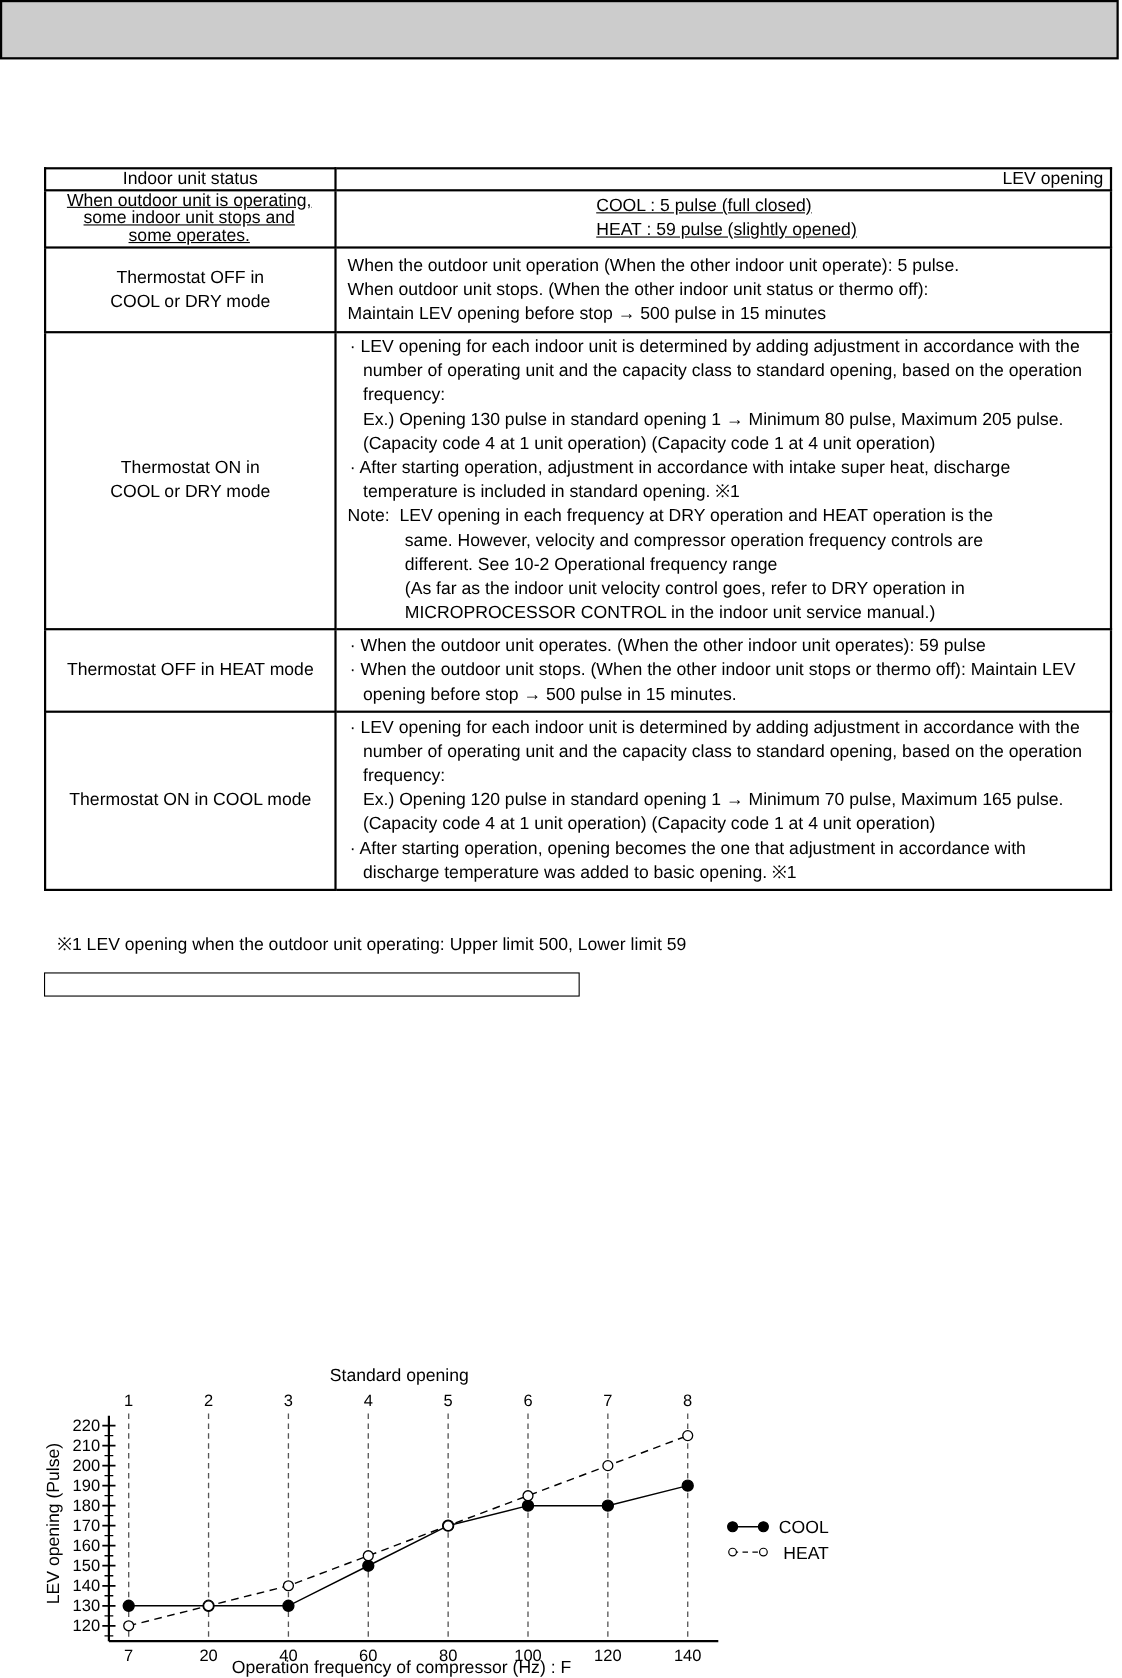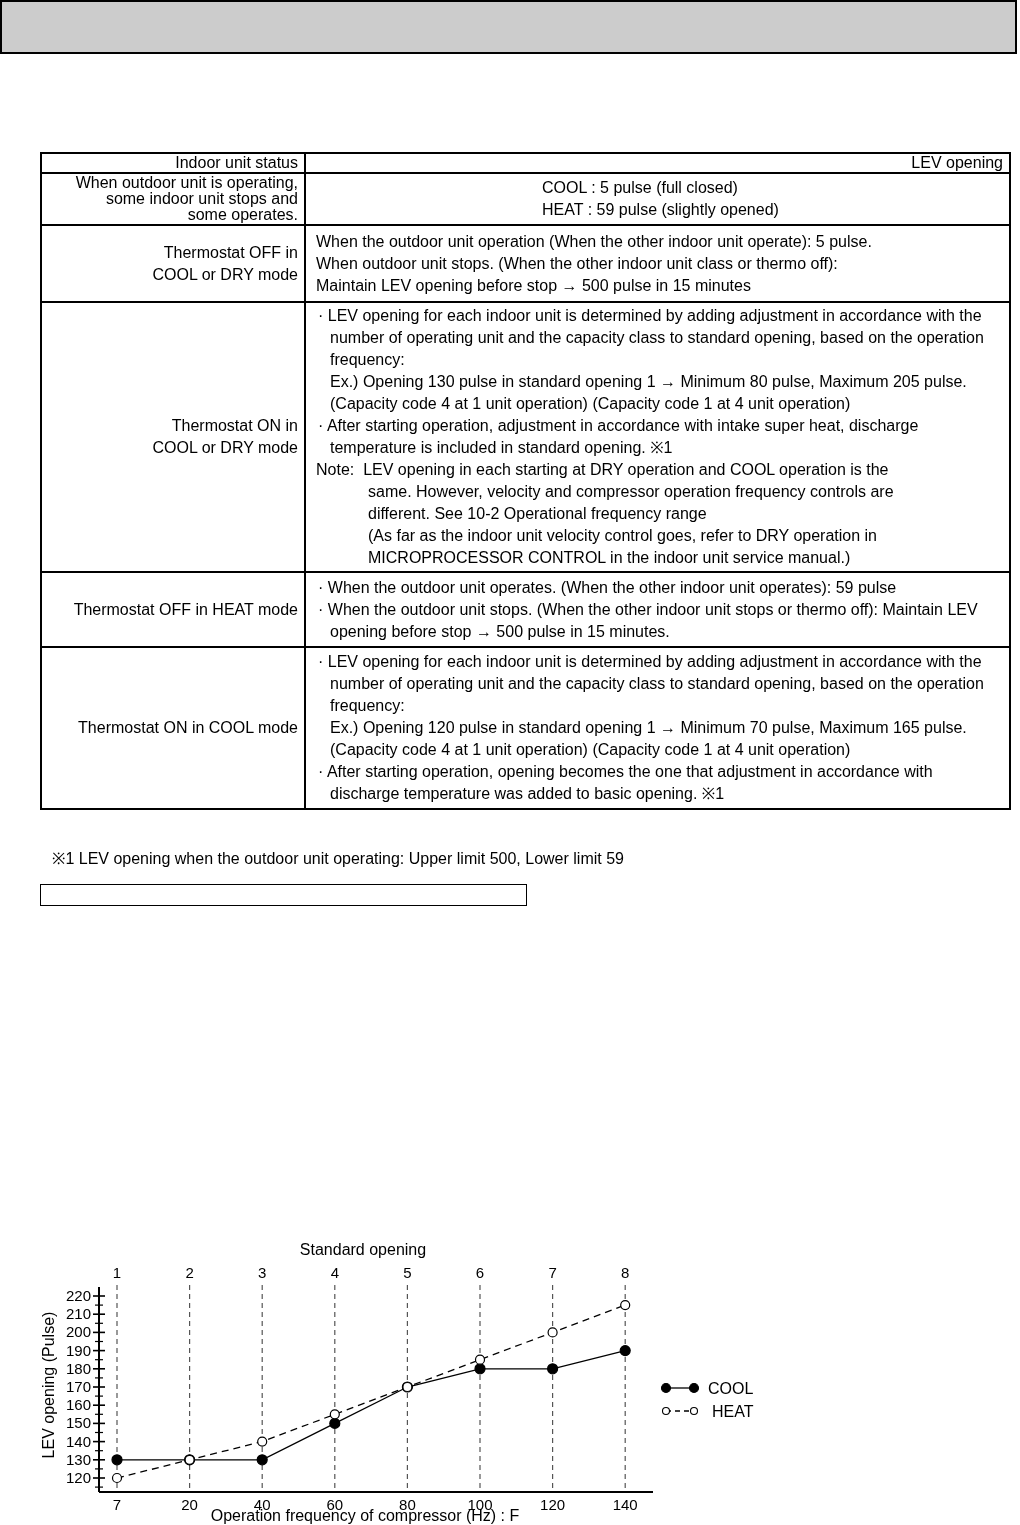--- a/index.html
+++ b/index.html
@@ -3,26 +3,26 @@
 <meta charset="utf-8">
 <style>
   html, body { margin: 0; padding: 0; background: #ffffff; }
   body { width: 1020px; height: 1525px; position: relative; overflow: hidden;
          font-family: "Liberation Sans", sans-serif; color: #000; }
   .header-bar { position: absolute; left: 0; top: 0; width: 1017px; height: 54px;
          background: #cccccc; border: 2px solid #000; box-sizing: border-box; }
   table.lev { position: absolute; left: 40px; top: 152px; width: 971px;
          border-collapse: collapse; font-size: 16px; line-height: 22px; }
   table.lev td { border: 2px solid #000; padding: 0 6px; vertical-align: middle; }
-  table.lev td.c1 { width: 250px; text-align: right; }
+  table.lev td.c1 { width: 250px; text-align: center; }
   table.lev td.left { text-align: left; }
   table.lev td.center { text-align: right; }
   .r-head td { height: 18px; line-height: 18px; }
   .r-stop td { height: 18px; line-height: 18px; }
-  .r-some td { height: 50px; }
+  .r-some td { height: 50px; text-decoration: underline; }
   .r-some td.c1 { text-align: left; line-height: 16px; padding-left: 4px; }
   .r-toff td { height: 75px; }
   .r-ton td { height: 268px; }
   .r-hoff td { height: 73px; }
   .r-hon td { height: 160px; }
   .line { display: block; }
   .bullet { padding-left: 14px; text-indent: -12px; display: block; }
   .indent { padding-left: 14px; display: block; }
   .note { display: block; }
   .note-indent { padding-left: 52px; display: block; }
@@ -54,34 +54,34 @@
       <span class="line">HEAT : 59 pulse (slightly opened)</span>
     </td>
   </tr>
   <tr class="r-toff">
     <td class="c1">
       <span class="line">Thermostat OFF in</span>
       <span class="line">COOL or DRY mode</span>
     </td>
     <td class="left" style="padding-left:10px;">
       <span class="line">When the outdoor unit operation (When the other indoor unit operate): 5 pulse.</span>
-      <span class="line">When outdoor unit stops. (When the other indoor unit class or thermo off):</span>
+      <span class="line">When outdoor unit stops. (When the other indoor unit status or thermo off):</span>
       <span class="line">Maintain LEV opening before stop → 500 pulse in 15 minutes</span>
     </td>
   </tr>
   <tr class="r-ton">
     <td class="c1">
       <span class="line">Thermostat ON in</span>
       <span class="line">COOL or DRY mode</span>
     </td>
     <td class="left" style="padding-left:10px;">
       <span class="bullet"><span class="bg">·</span> <span>LEV opening for each indoor unit is determined by adding adjustment in accordance with the number of operating unit and the capacity class to standard opening, based on the operation frequency:</span></span>
       <span class="indent">Ex.) Opening 130 pulse in standard opening 1 → Minimum 80 pulse, Maximum 205 pulse. (Capacity code 4 at 1 unit operation) (Capacity code 1 at 4 unit operation)</span>
       <span class="bullet"><span class="bg">·</span> <span>After starting operation, adjustment in accordance with intake super heat, discharge temperature is included in standard opening. ※1</span></span>
-      <span class="note"><span>Note:</span>&nbsp;&nbsp;<span>LEV opening in each starting at DRY operation and COOL operation is the</span></span>
+      <span class="note"><span>Note:</span>&nbsp;&nbsp;<span>LEV opening in each frequency at DRY operation and HEAT operation is the</span></span>
       <span class="note-indent">same. However, velocity and compressor operation frequency controls are</span>
       <span class="note-indent">different. See 10-2 Operational frequency range</span>
       <span class="note-indent">(As far as the indoor unit velocity control goes, refer to DRY operation in</span>
       <span class="note-indent">MICROPROCESSOR CONTROL in the indoor unit service manual.)</span>
     </td>
   </tr>
   <tr class="r-hoff">
     <td class="c1">Thermostat OFF in HEAT mode</td>
     <td class="left" style="padding-left:10px;">
       <span class="bullet"><span>·</span> <span>When the outdoor unit operates. (When the other indoor unit operates): 59 pulse</span></span>

